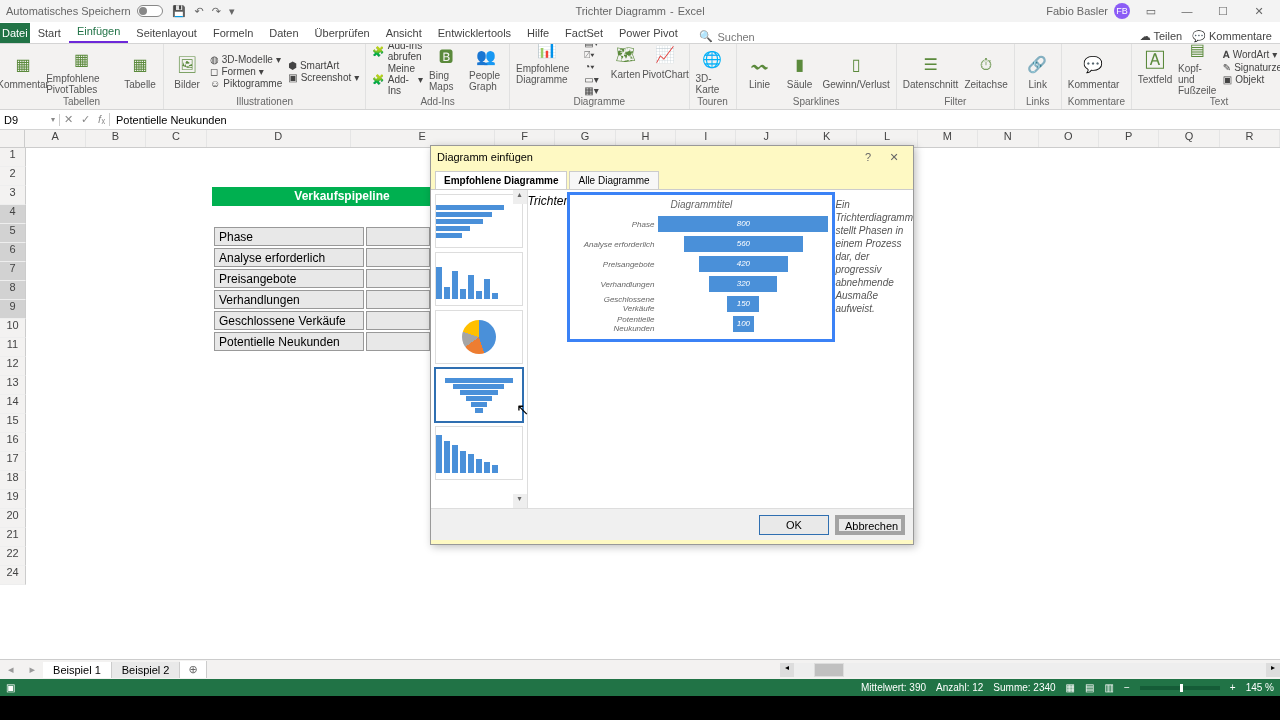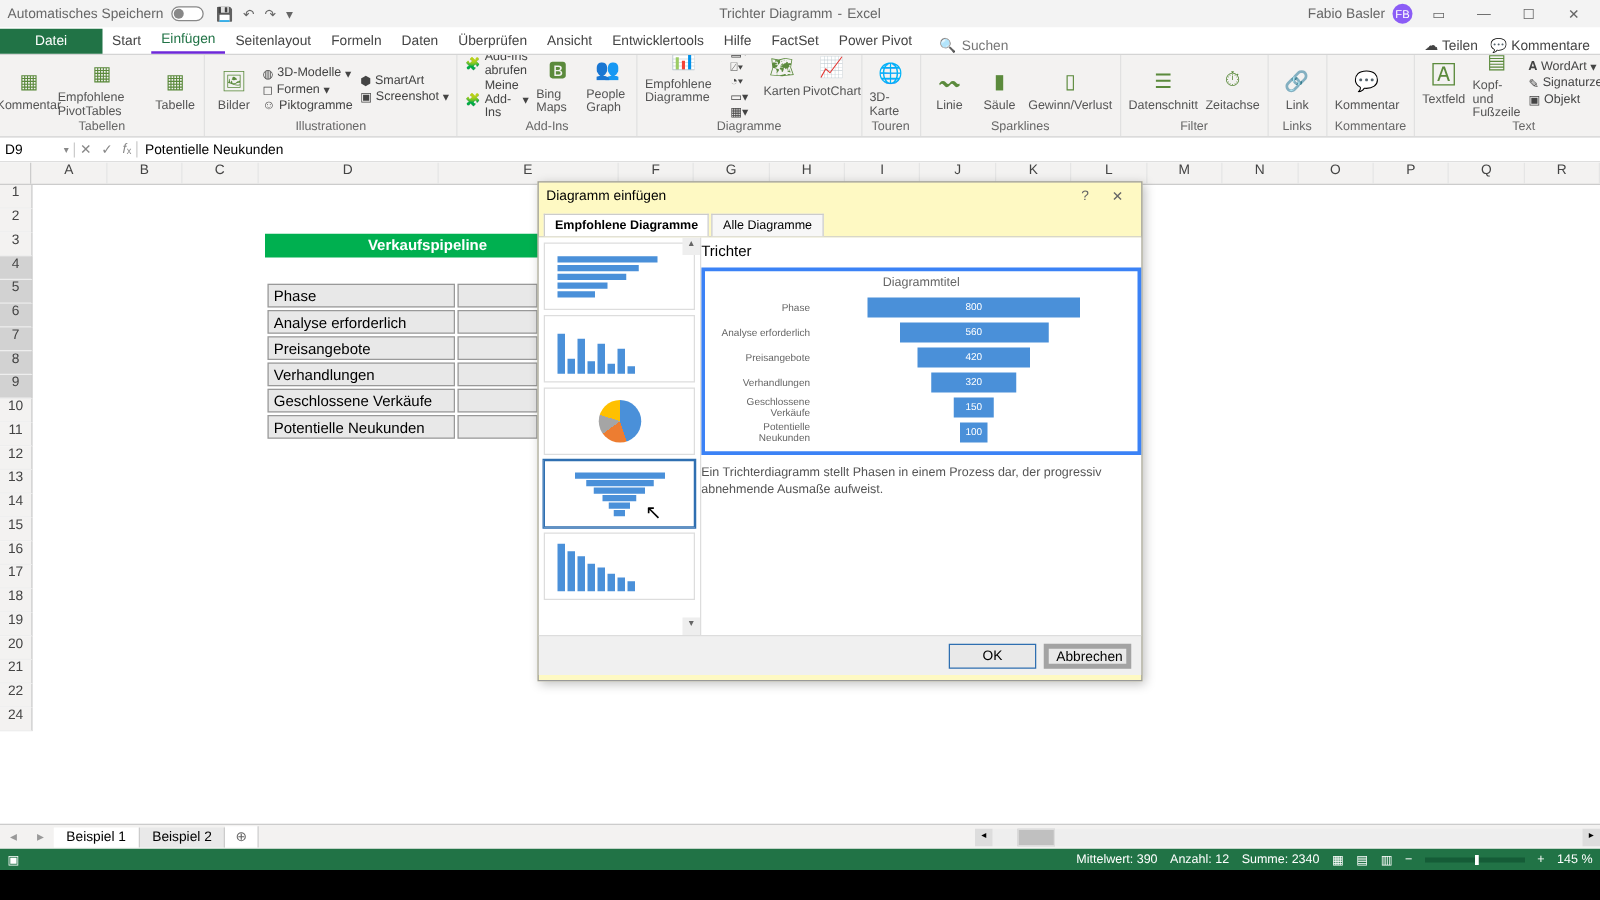--- a/index.html
+++ b/index.html
@@ -13,21 +13,21 @@
   .titlebar .toggle::after { content: ""; width: 8px; height: 8px; background: #888; border-radius: 50%; position: absolute; left: 1px; top: 1px; }
   .titlebar .qat { display: flex; gap: 8px; margin-left: 10px; }
   .titlebar .qat span { color: #666; }
   .titlebar .center { position: absolute; left: 50%; transform: translateX(-50%); display: flex; gap: 4px; }
   .titlebar .right { margin-left: auto; display: flex; gap: 6px; align-items: center; padding-right: 6px; }
   .avatar { width: 16px; height: 16px; border-radius: 50%; background: #8b5cf6; color: #fff; font-size: 9px; display: flex; align-items: center; justify-content: center; }
   .winctl { width: 30px; text-align: center; color: #666; }
 
   
   .tabs { height: 22px; background: #fff; display: flex; align-items: flex-end; font-size: 11px; border-bottom: 1px solid #d4d4d4; }
-  .tab-file { background: #217346; color: #fff; padding: 4px 28px; }
+  .tab-file { background: #217346; color: #fff; padding: 4px 2px; }
   .tab { padding: 4px 8px; color: #444; }
   .tab.active { border-bottom: 2px solid #6d28d9; color: #217346; }
   .tabs .search { margin-left: 14px; color: #777; display: flex; align-items: center; gap: 4px; }
   .tabs .right { margin-left: auto; display: flex; gap: 10px; padding-right: 8px; font-size: 11px; color: #444; }
 
   
   .ribbon { height: 66px; background: #f3f2f1; border-bottom: 1px solid #d4d4d4; display: flex; align-items: stretch; font-size: 10px; color: #555; overflow: hidden; }
   .group { border-right: 1px solid #e1e1e1; padding: 2px 6px 0 6px; display: flex; flex-direction: column; justify-content: flex-end; }
   .group .items { display: flex; gap: 6px; flex: 1; align-items: center; }
   .group .label { text-align: center; font-size: 10px; color: #666; padding-bottom: 2px; }
@@ -73,21 +73,21 @@
   .mini-bar { width: 100px; height: 40px; display: flex; align-items: flex-end; gap: 2px; }
   .mini-bar span { background: #4a90d9; width: 6px; }
   .mini-hbar { width: 100px; display: flex; flex-direction: column; gap: 2px; }
   .mini-hbar span { height: 5px; background: #4a90d9; }
   .mini-pie { width: 34px; height: 34px; border-radius: 50%; background: conic-gradient(#4a90d9 0 45%, #ed7d31 45% 65%, #a5a5a5 65% 80%, #ffc000 80% 100%); }
   .mini-funnel { width: 90px; display: flex; flex-direction: column; align-items: center; gap: 1px; }
   .mini-funnel span { height: 5px; background: #4a90d9; }
   .scroll-up,.scroll-dn { position: absolute; right: 0; width: 14px; height: 14px; background: #eee; text-align: center; font-size: 8px; color: #666; }
   .scroll-up { top: 0; } .scroll-dn { bottom: 0; }
 
-  .preview { flex: 1; padding: 6 10px 6px 6px; display: flex; flex-direction: column; }
+  .preview { flex: 1; padding: 6 10px 6px 6px; display: flex; flex-direction: row; font-style: italic; }
   .preview h4 { margin: 4px 0; font-size: 12px; font-weight: normal; }
   .chart-box { border: 3px solid #3b82f6; height: 150px; padding: 4px; margin-top: 2px; }
   .chart-title { text-align: center; font-size: 10px; color: #666; margin-bottom: 4px; }
   .funnel-row { display: flex; align-items: center; height: 20px; }
   .funnel-row .lbl { width: 84px; font-size: 8px; text-align: right; padding-right: 4px; color: #666; }
   .funnel-row .bar-wrap { flex: 1; display: flex; justify-content: center; }
   .funnel-row .bar { background: #4a90d9; color: #fff; font-size: 8px; text-align: center; height: 16px; line-height: 16px; }
   .desc { margin-top: 8px; font-size: 10px; color: #555; line-height: 1.3; }
 
   .dlg-foot { height: 32px; display: flex; justify-content: flex-end; align-items: center; gap: 6px; padding: 0 8px; border-top: 1px solid #ddd; background: #f0f0f0; }

